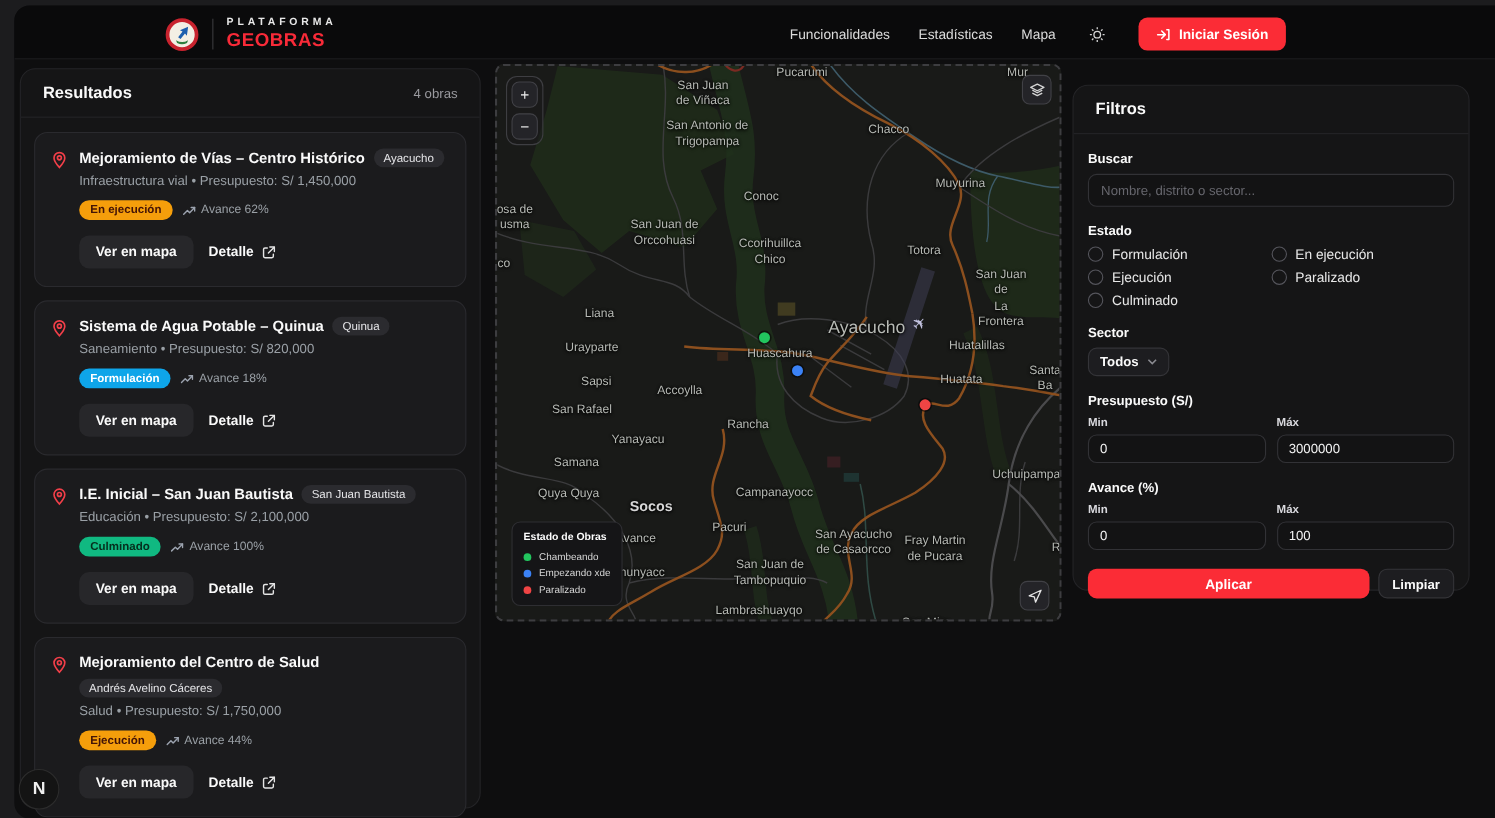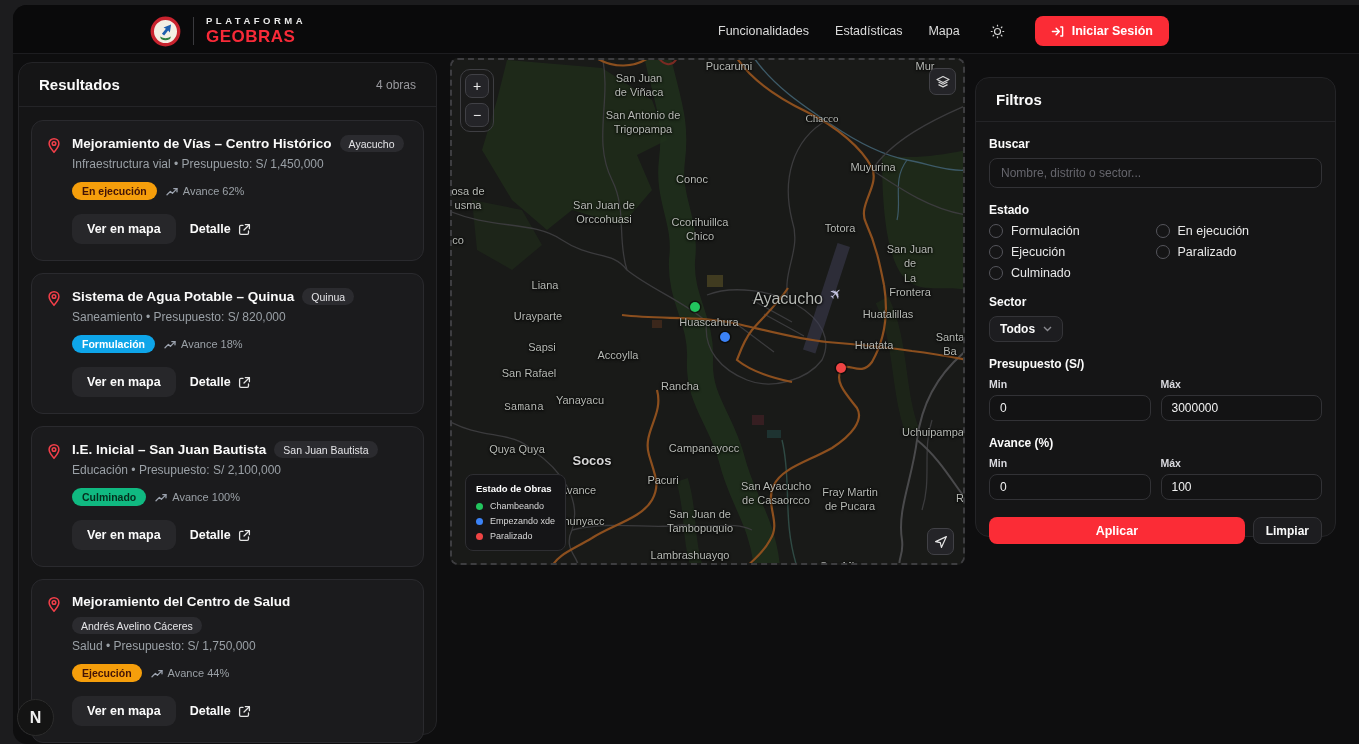--- a/index.html
+++ b/index.html
@@ -387,21 +387,21 @@
         <path d="M205 -5 C210 5 220 8 225 -2" stroke="#7a2a22" stroke-width="2" fill="none"></path>
       </svg>
 
       <div id="map-labels" style="position:absolute;inset:0;">
           <div class="map-label" style="left: 277px; top: 6px;">Pucarumi</div>
           <div class="map-label" style="left: 473px; top: 6px;">Mur</div>
           <div class="map-label" style="left: 187px; top: 25px;">San Juan
 de Viñaca</div>
           <div class="map-label" style="left: 191px; top: 62px;">San Antonio de
 Trigopampa</div>
-          <div class="map-label" style="left: 370px; top: 58px; font-family: Liberation Serif, serif;">Chacco</div>
+          <div class="map-label" style="left: 356px; top: 58px;">Chacco</div>
           <div class="map-label" style="left: 421px; top: 107px;">Muyurina</div>
           <div class="map-label" style="left: 240px; top: 119px;">Conoc</div>
           <div class="map-label" style="left: 152px; top: 152px;">San Juan de
 Orccohuasi</div>
           <div class="map-label" style="left: 248px; top: 169px;">Ccorihuillca
 Chico</div>
           <div class="map-label" style="left: 388px; top: 168px;">Totora</div>
           <div class="map-label" style="left: 16px; top: 138px;">osa de
 usma</div>
           <div class="map-label" style="left: 6px; top: 180px;">co</div>
@@ -412,21 +412,21 @@
           <div class="map-label" style="left: 166px; top: 295px;">Accoylla</div>
           <div class="map-label" style="left: 77px; top: 313px;">San Rafael</div>
           <div class="map-label" style="left: 128px; top: 340px;">Yanayacu</div>
           <div class="map-label" style="left: 228px; top: 326px;">Rancha</div>
           <div class="map-label" style="left: 336px; top: 239px; font-size: 16px;">Ayacucho</div>
           <div class="map-label" style="left: 458px; top: 211px;">San Juan de
 La Frontera</div>
           <div class="map-label" style="left: 436px; top: 254px;">Huatalillas</div>
           <div class="map-label" style="left: 422px; top: 285px;">Huatata</div>
           <div class="map-label" style="left: 498px; top: 284px;">Santa Ba</div>
-          <div class="map-label" style="left: 72px; top: 347px; font-family: Liberation Mono, monospace;">Samana</div>
+          <div class="map-label" style="left: 72px; top: 361px;">Samana</div>
           <div class="map-label" style="left: 65px; top: 389px;">Quya Quya</div>
           <div class="map-label" style="left: 140px; top: 401px; font-size: 13px; font-weight: 600; color: rgb(214, 214, 214);">Socos</div>
           <div class="map-label" style="left: 126px; top: 430px;">Avance</div>
           <div class="map-label" style="left: 128px; top: 461px;">Chunyacc</div>
           <div class="map-label" style="left: 252px; top: 388px;">Campanayocc</div>
           <div class="map-label" style="left: 211px; top: 420px;">Pacuri</div>
           <div class="map-label" style="left: 324px; top: 433px;">San Ayacucho
 de Casaorcco</div>
           <div class="map-label" style="left: 398px; top: 439px;">Fray Martin
 de Pucara</div>

